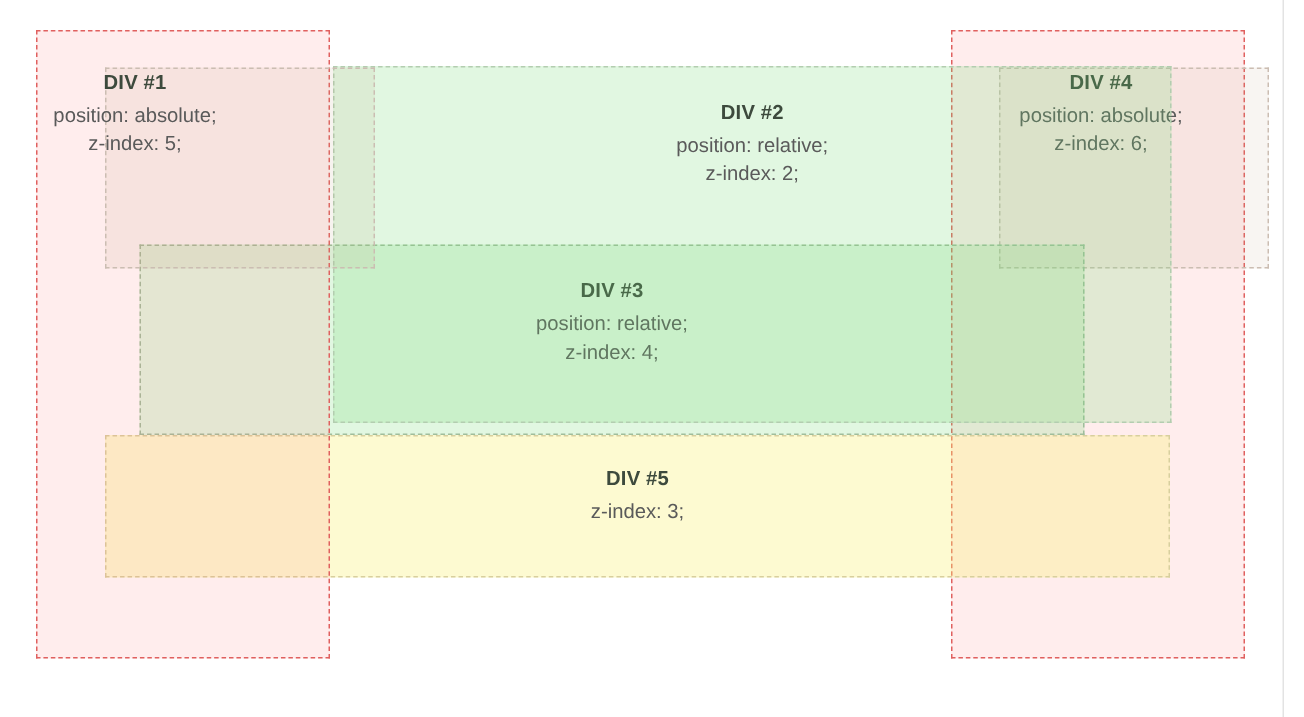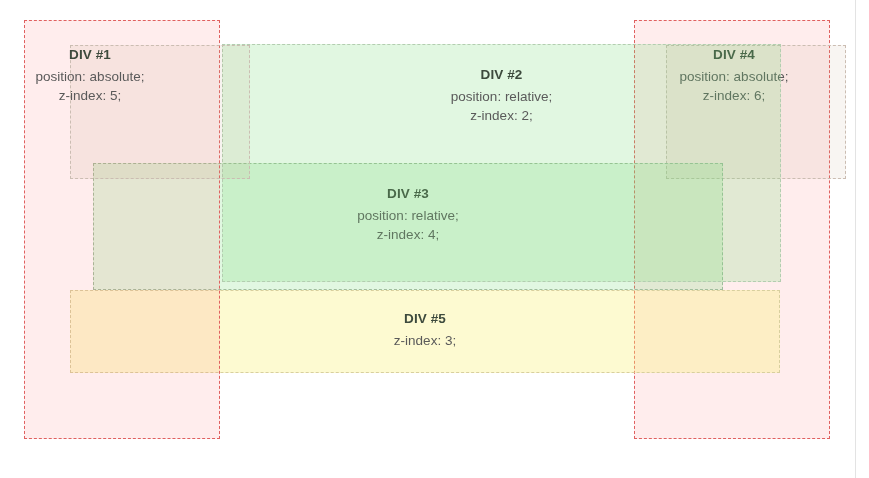--- a/index.html
+++ b/index.html
@@ -110,21 +110,21 @@
     position: absolute;
     left: 622px; top: 45px;
     width: 224px;
     z-index: 12;
   }
 
   
   .d5-box {
     position: absolute;
     left: 70px; top: 290px;
-    width: 710px; height: 83px;
+    width: 710px; height: 95px;
     background: rgba(250,240,120,0.34);
     border: 1px dashed #d8cf9e;
     z-index: 40;
   }
   .d5-text { top: 18px; z-index: 41; }
 </style>
 </head>
 <body>
 
 <div id="stage">

